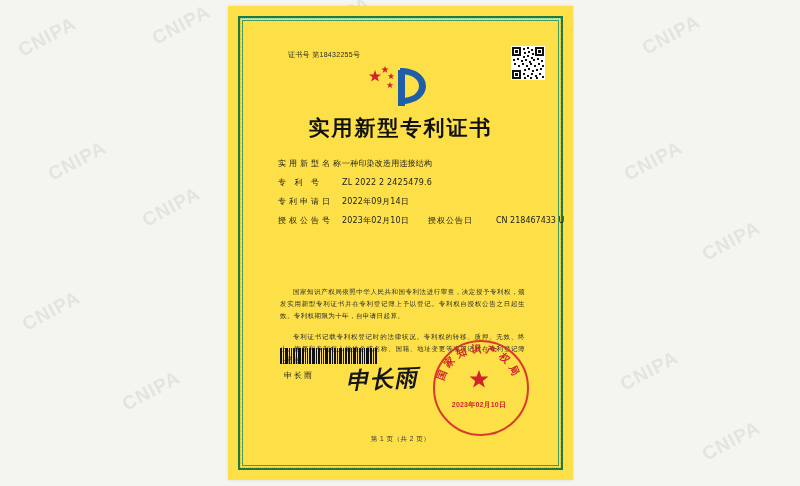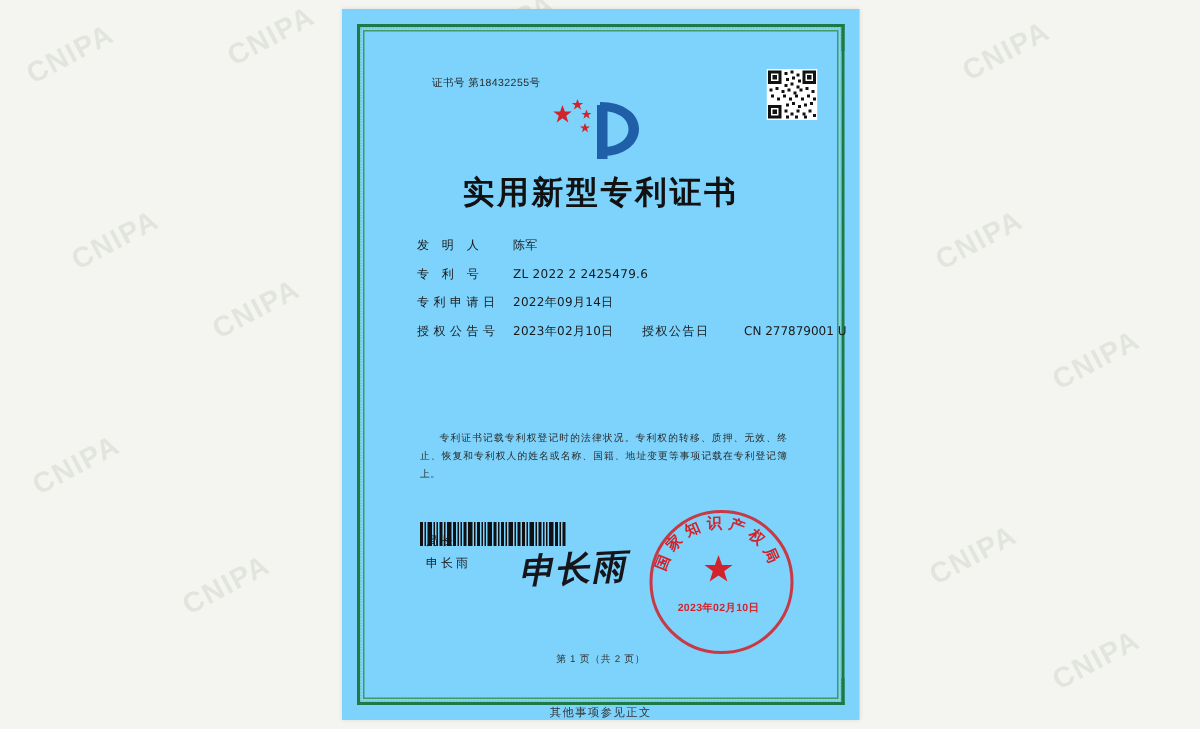--- a/index.html
+++ b/index.html
@@ -31,21 +31,21 @@
     user-select: none;
     white-space: nowrap;
   }
   
   #sheet {
     position: absolute;
     left: 228px;
     top: 6px;
     width: 345px;
     height: 474px;
-    background: #7dd3fc;
+    background: #fde047;
     box-shadow: 0 0 3px rgba(0,0,0,0.10);
   }
   
   #border-outer {
     position: absolute;
     left: 10px;
     top: 10px;
     right: 10px;
     bottom: 10px;
     border: 2px solid #1d7a46;
@@ -359,36 +359,37 @@
             <path d="M40 4 C56 4, 66 12, 66 22 C66 32, 56 40, 42 40 L42 34 C52 34, 59 29, 59 22 C59 15, 52 10, 40 10 Z"></path>
             <path d="M38 6 L45 6 L45 42 L38 42 Z"></path>
           </g>
         </svg>
       </div>
 
       <div id="title">实用新型专利证书</div>
 
       <div id="fields">
         <div class="frow">
-          <span class="flabel">发 明 人</span><span class="fvalue">陈军</span>
+          <span class="flabel">实用新型名称</span><span class="fvalue">一种印染改造用连接结构</span>
         </div>
         <div class="frow">
           <span class="flabel">专 利 号</span><span class="fvalue">ZL 2022 2 2425479.6</span>
         </div>
         <div class="frow">
           <span class="flabel">专利申请日</span><span class="fvalue">2022年09月14日</span>
         </div>
         <div class="frow" style="height:22px;">
           <span class="flabel">授权公告号</span><span class="fvalue">2023年02月10日</span>
           <span class="second-label">授权公告日</span>
-          <span class="second-value">CN 277879001 U</span>
+          <span class="second-value">CN 218467433 U</span>
         </div>
       </div>
 
       <div id="paras">
+        <p>国家知识产权局依照中华人民共和国专利法进行审查，决定授予专利权，颁发实用新型专利证书并在专利登记簿上予以登记。专利权自授权公告之日起生效。专利权期限为十年，自申请日起算。</p>
         <p>专利证书记载专利权登记时的法律状况。专利权的转移、质押、无效、终止、恢复和专利权人的姓名或名称、国籍、地址变更等事项记载在专利登记簿上。</p>
       </div>
 
       <div id="barcode">
         <i style="width:2px"></i>
           <i style="width:1px"></i>
           <i style="width:3px"></i>
           <i style="width:1px"></i>
         <i style="width:1px"></i>
           <i style="width:2px"></i>
@@ -439,17 +440,16 @@
           </defs>
           <text font-size="10" font-weight="bold" fill="#d2232a" font-family="'DejaVu Sans',sans-serif" letter-spacing="4">
             <textPath href="#arcpath" startOffset="6%">国家知识产权局</textPath>
           </text>
           <polygon points="46,30 48.4,36.6 55.4,36.6 49.8,40.9 51.9,47.6 46,43.6 40.1,47.6 42.2,40.9 36.6,36.6 43.6,36.6" fill="#d2232a"></polygon>
         </svg>
         <div class="seal-date">2023年02月10日</div>
       </div>
 
       <div id="page-no">第 1 页（共 2 页）</div>
-      <div id="footnote">其他事项参见正文</div>
 
     </div>
   </div>
 </div>
 
 </body></html>

